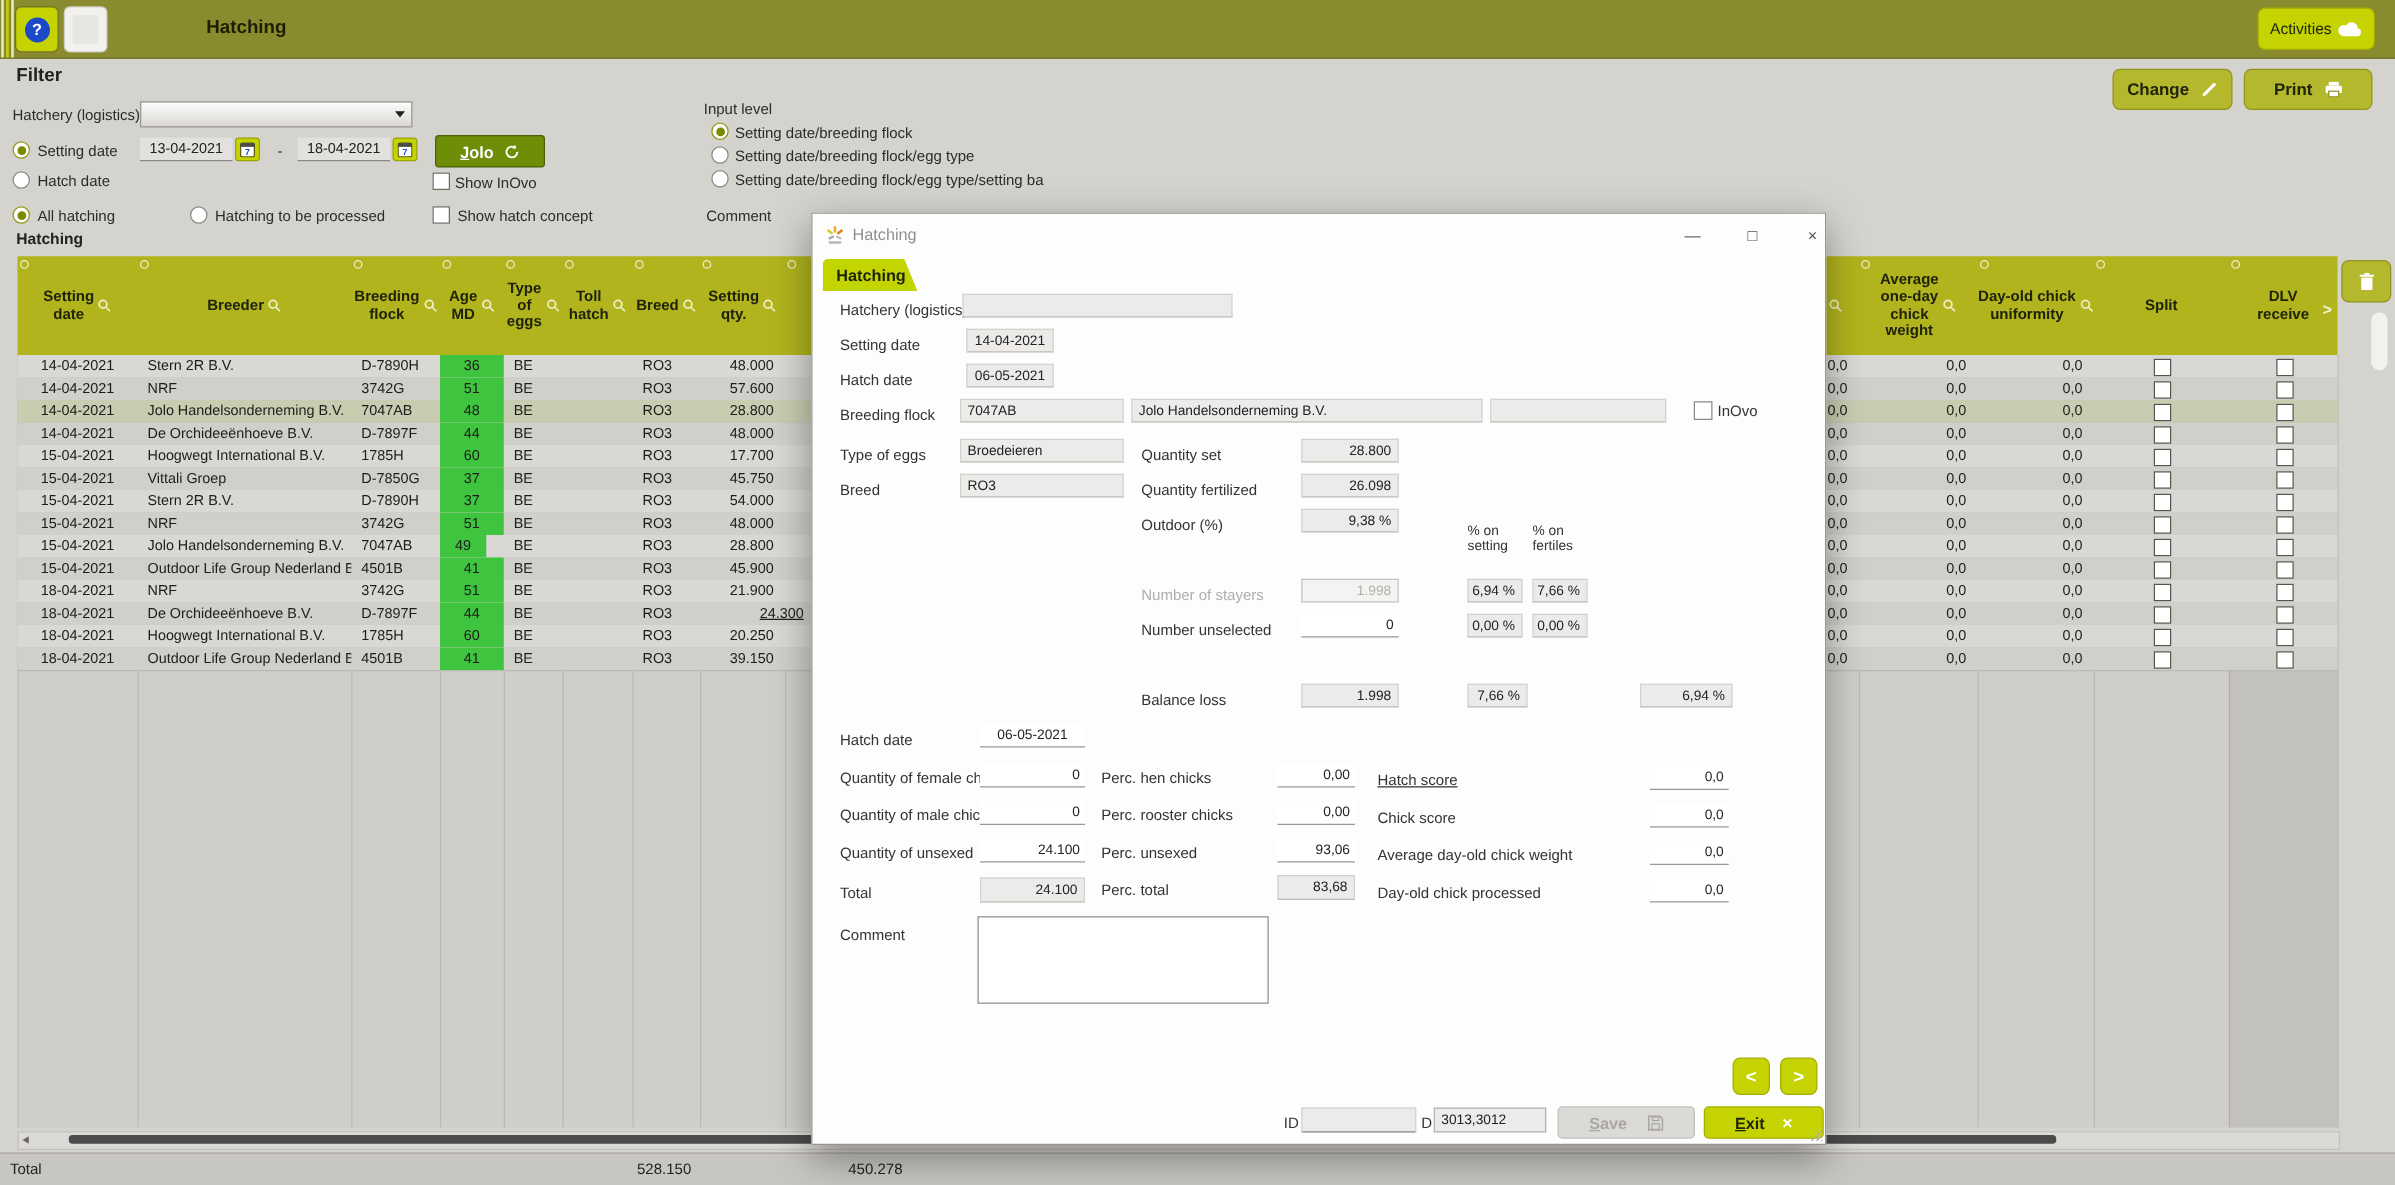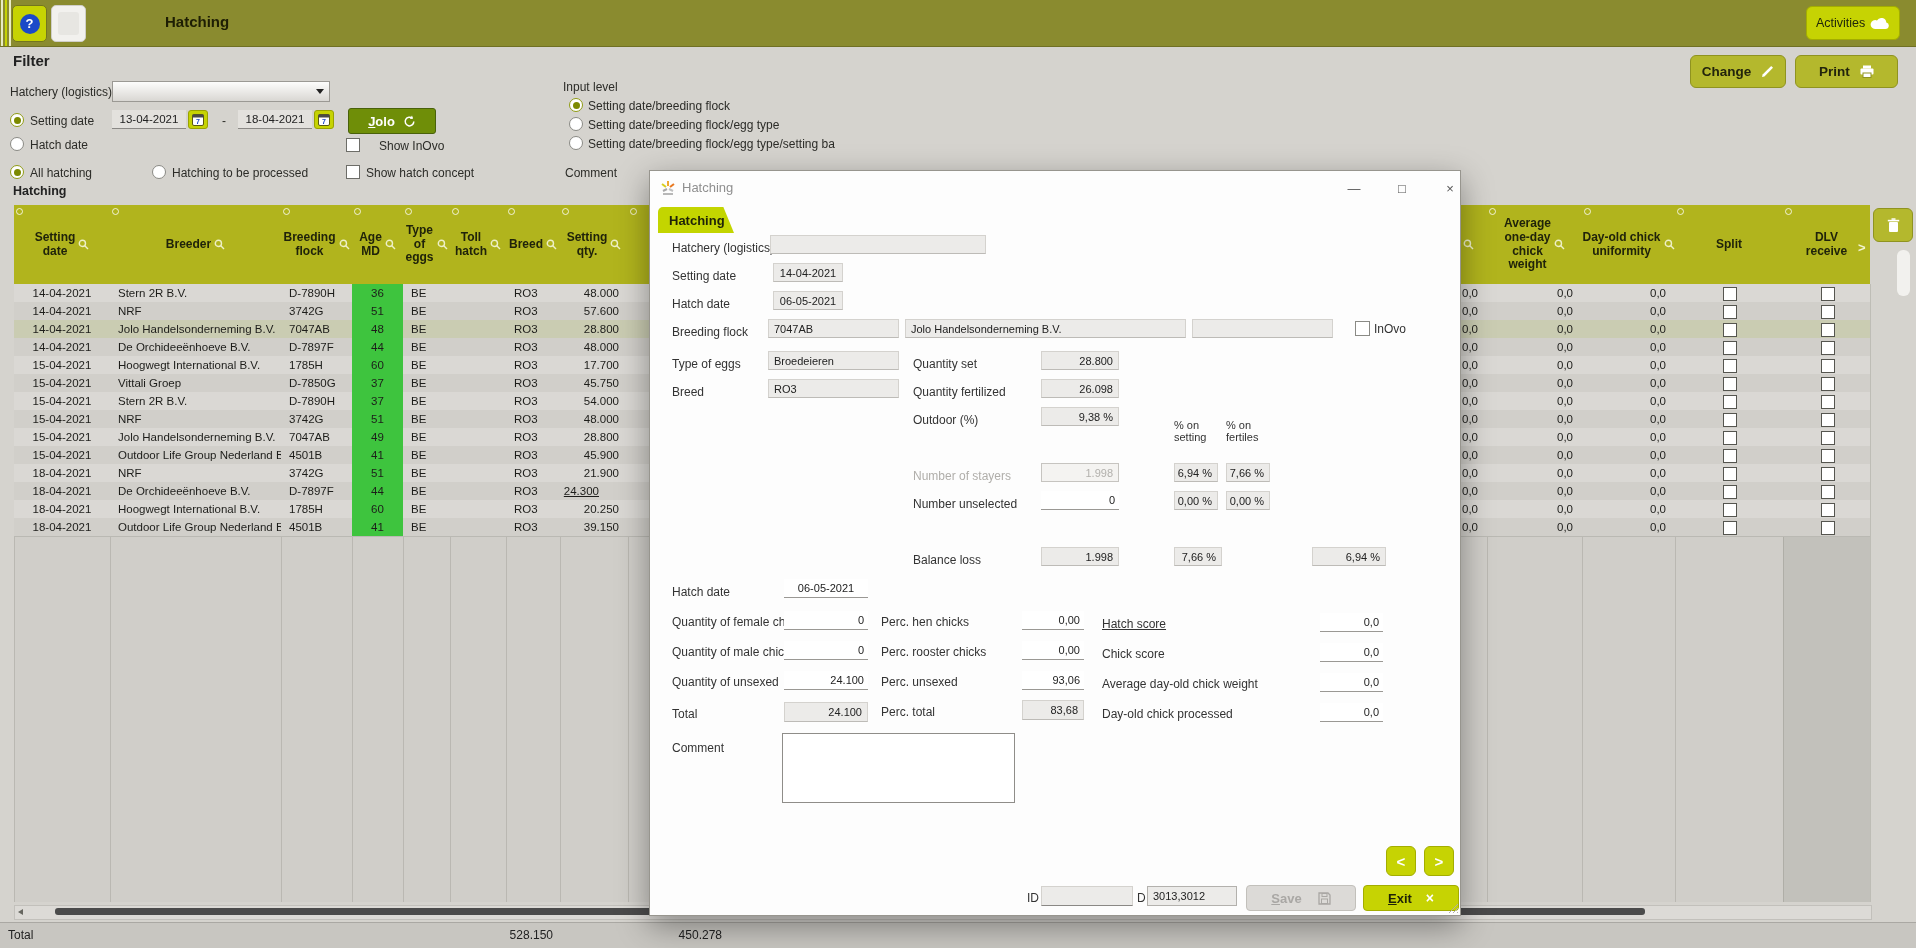--- a/index.html
+++ b/index.html
@@ -135,21 +135,21 @@
     <span class="t">Jolo</span>
     <svg width="13" height="13" viewBox="0 0 13 13">
         <path d="M10.8 6.5 a4.3 4.3 0 1 1-1.3-3" fill="none" stroke="#fff" stroke-width="1.5"></path>
         <path d="M9 0.5 l1 3 l-3.2 0.4z" fill="#fff"></path>
       </svg>
   </button>
 
   <span class="radio" style="left:10px;top:137px;"></span>
   <div class="lbl" style="left:30px;top:138px;">Hatch date</div>
   <span class="cbx" style="left:346px;top:138px;"></span>
-  <div class="lbl" style="left:379px;top:139px;">Show InOvo</div>
+  <div class="lbl" style="left:364px;top:139px;">Show InOvo</div>
 
   <span class="radio on" style="left:10px;top:165px;"></span>
   <div class="lbl" style="left:30px;top:166px;">All hatching</div>
   <span class="radio" style="left:152px;top:165px;"></span>
   <div class="lbl" style="left:172px;top:166px;">Hatching to be processed</div>
   <span class="cbx" style="left:346px;top:165px;"></span>
   <div class="lbl" style="left:366px;top:166px;">Show hatch concept</div>
 
   <div class="lbl" style="left:563px;top:80px;">Input level</div>
   <span class="radio on" style="left:569px;top:98px;"></span>
@@ -547,21 +547,21 @@
       <div class="trow odd" style="left: 14px; top: 428px; width: 1856px; height: 18px;"></div>
       <div class="tcell c" style="left: 14px; top: 428px; width: 96px; height: 18px;">
         <span>15-04-2021</span>
       </div>
       <div class="tcell l" style="left: 110px; top: 428px; width: 171px; height: 18px;">
         <span>Jolo Handelsonderneming B.V.</span>
       </div>
       <div class="tcell l" style="left: 281px; top: 428px; width: 71px; height: 18px;">
         <span>7047AB</span>
       </div>
-      <div class="tcell c green" style="left: 352px; top: 428px; width: 51px; height: 18px;">
+      <div class="tcell c green" style="left: 352px; top: 428px; width: 37px; height: 18px;">
         <span>49</span>
       </div>
       <div class="tcell l" style="left: 403px; top: 428px; width: 47px; height: 18px;">
         <span>BE</span>
       </div>
       <div class="tcell c" style="left: 450px; top: 428px; width: 56px; height: 18px;">
         <span></span>
       </div>
       <div class="tcell l" style="left: 506px; top: 428px; width: 54px; height: 18px;">
         <span>RO3</span>
@@ -667,21 +667,21 @@
       </div>
       <div class="tcell l" style="left: 403px; top: 482px; width: 47px; height: 18px;">
         <span>BE</span>
       </div>
       <div class="tcell c" style="left: 450px; top: 482px; width: 56px; height: 18px;">
         <span></span>
       </div>
       <div class="tcell l" style="left: 506px; top: 482px; width: 54px; height: 18px;">
         <span>RO3</span>
       </div>
-      <div class="tcell r" style="left: 540px; top: 482px; width: 68px; height: 18px; text-decoration: underline;">
+      <div class="tcell r" style="left: 584px; top: 482px; width: 68px; height: 18px; text-decoration: underline;">
         <span>24.300</span>
       </div>
       <div class="tcell r" style="left: 1441px; top: 482px; width: 46px; height: 18px;">
         <span>0,0</span>
       </div>
       <div class="tcell r" style="left: 1487px; top: 482px; width: 95px; height: 18px;">
         <span>0,0</span>
       </div>
       <div class="tcell r" style="left: 1582px; top: 482px; width: 93px; height: 18px;">
         <span>0,0</span>

